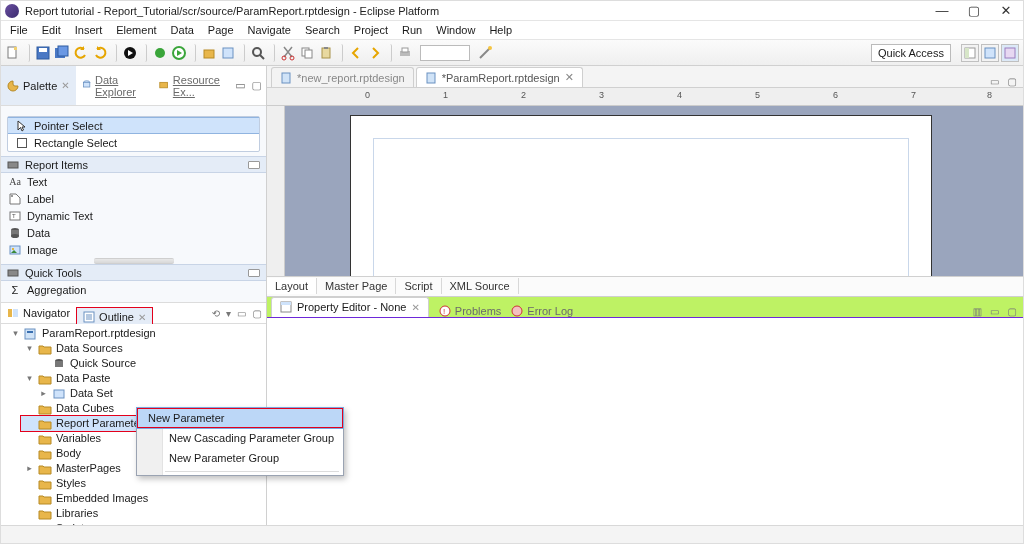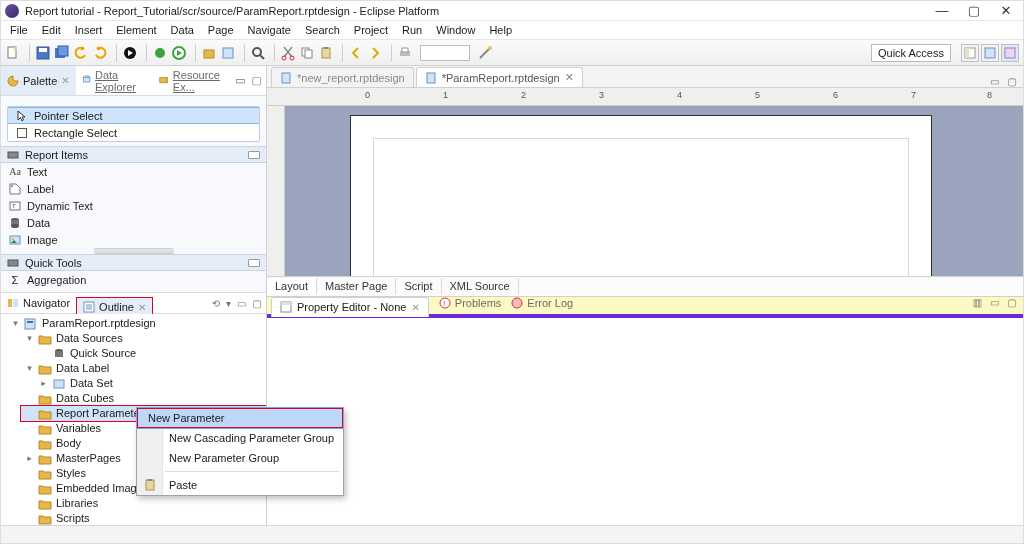--- a/index.html
+++ b/index.html
@@ -46,21 +46,21 @@
   .quick-access .qa{border:1px solid #bbb;padding:2px 6px;font-size:11px;background:#fff;}
   .persp{display:flex;gap:2px;margin-left:6px;}
   .persp .p{width:18px;height:18px;border:1px solid #c0c0c0;background:#f3f3f3;display:flex;align-items:center;justify-content:center;}
 
   
   .workbench{flex:1;display:flex;min-height:0;}
   .left{width:266px;display:flex;flex-direction:column;border-right:1px solid #d0d0d0;background:var(--panel);}
   .right{flex:1;display:flex;flex-direction:column;min-width:0;background:#fff;}
 
   
-  .views-top{display:flex;align-items:center;height:30px;background:#fff;border-bottom:1px solid #dcdcdc;}
+  .views-top{display:flex;align-items:center;height:40px;background:#fff;border-bottom:1px solid #dcdcdc;}
   .views-top .tab{display:flex;align-items:center;gap:4px;padding:0 6px;height:100%;}
   .views-top .tab.active{background:var(--panel-head);}
   .views-top .muted{color:var(--muted);text-decoration:underline;}
   .views-top .ctl{margin-left:auto;display:flex;gap:6px;padding-right:4px;color:#777;}
   .pal-icon{width:12px;height:12px;display:inline-block;}
 
   .tools{flex:0 0 auto;background:var(--panel);}
   .tools .row{display:flex;align-items:center;height:17px;padding:0 8px;gap:6px;}
   .tools .row.sel{background:var(--sel-blue);border:1px solid #90b4e0;border-left:none;border-right:none;}
   .section-head{display:flex;align-items:center;height:17px;background:var(--panel-head);border-top:1px solid #c8d4e6;border-bottom:1px solid #c8d4e6;padding:0 6px;gap:6px;}
@@ -115,21 +115,21 @@
   .ruler-v{width:18px;background:var(--ruler);border-right:1px solid #ccc;}
   .canvas{flex:1;background:var(--canvas-gray);position:relative;overflow:hidden;}
   .page{position:absolute;left:66px;top:10px;width:580px;height:235px;background:#fff;box-shadow:0 0 0 1px #333;}
   .page-inner{position:absolute;left:22px;top:22px;right:22px;bottom:0;border:1px solid #c9d7ea;}
 
   .design-tabs{height:20px;display:flex;align-items:center;background:#fbfbfb;border-top:1px solid #d0d0d0;}
   .design-tabs span{padding:2px 8px;border-right:1px solid #d8d8d8;color:#333;}
   .design-tabs span.active{background:#fff;}
 
   
-  .proprow{height:22px;display:flex;align-items:flex-start;background:#fef9c3;border-top:1px solid #cfcfcf;border-bottom:4px solid #6d28d9;padding-left:4px;gap:10px;}
+  .proprow{height:22px;display:flex;align-items:flex-end;background:#bef264;border-top:1px solid #cfcfcf;border-bottom:1px solid #6d28d9;padding-left:4px;gap:10px;}
   .proprow .ptab{display:flex;align-items:center;gap:5px;height:20px;padding:0 8px;background:#fff;border:1px solid #cfcfcf;border-bottom:none;border-radius:3px 3px 0 0;}
   .proprow .muted{color:var(--muted);}
   .proprow .ctl{margin-left:auto;display:flex;gap:8px;padding-right:6px;color:#777;font-size:10px;}
   .propbody{flex:1;background:#fff;}
 
   .statusbar{height:18px;background:#f4f4f4;border-top:1px solid #d8d8d8;}
   .ic-sq{width:10px;height:10px;border:1px solid #555;}
   .txt-aa{font-family:Georgia,serif;font-size:10px;color:#444;}
 </style>
 </head>
@@ -450,21 +450,21 @@
                 </ul>
             </li>
             <li>
               <div class="trow">
                   <span class="tw">▾</span>
                   <span class="ic">
                     <svg viewBox="0 0 14 12">
                       <path d="M1 3 L5 3 L6 4 L13 4 L13 11 L1 11 Z" class="folder"></path>
                     </svg>
                   </span>
-                  <span>Data Label</span>
+                  <span>Data Paste</span>
                 </div>
               <ul>
                   <li>
                     <div class="trow">
                       <span class="tw">▸</span>
                       <span class="ic">
                         <svg viewBox="0 0 14 12">
                           <rect x="2" y="2" width="10" height="8" fill="#cfe3fb" stroke="#6a91c1"></rect>
                         </svg>
                       </span>
@@ -669,22 +669,13 @@
   <div class="mi sel redo">
     <span>New Parameter</span>
   </div>
   <div class="mi">
     <span>New Cascading Parameter Group</span>
   </div>
   <div class="mi">
     <span>New Parameter Group</span>
   </div>
   <div class="sep"></div>
-  <div class="mi">
-    <span class="gi">
-        <svg viewBox="0 0 14 14">
-          <rect x="3" y="2" width="8" height="10" fill="#e8d9a0" stroke="#a8924a"></rect>
-          <rect x="5" y="1" width="4" height="2" fill="#888"></rect>
-        </svg>
-      </span>
-    <span>Paste</span>
-  </div>
 </div>
 
 </body></html>

